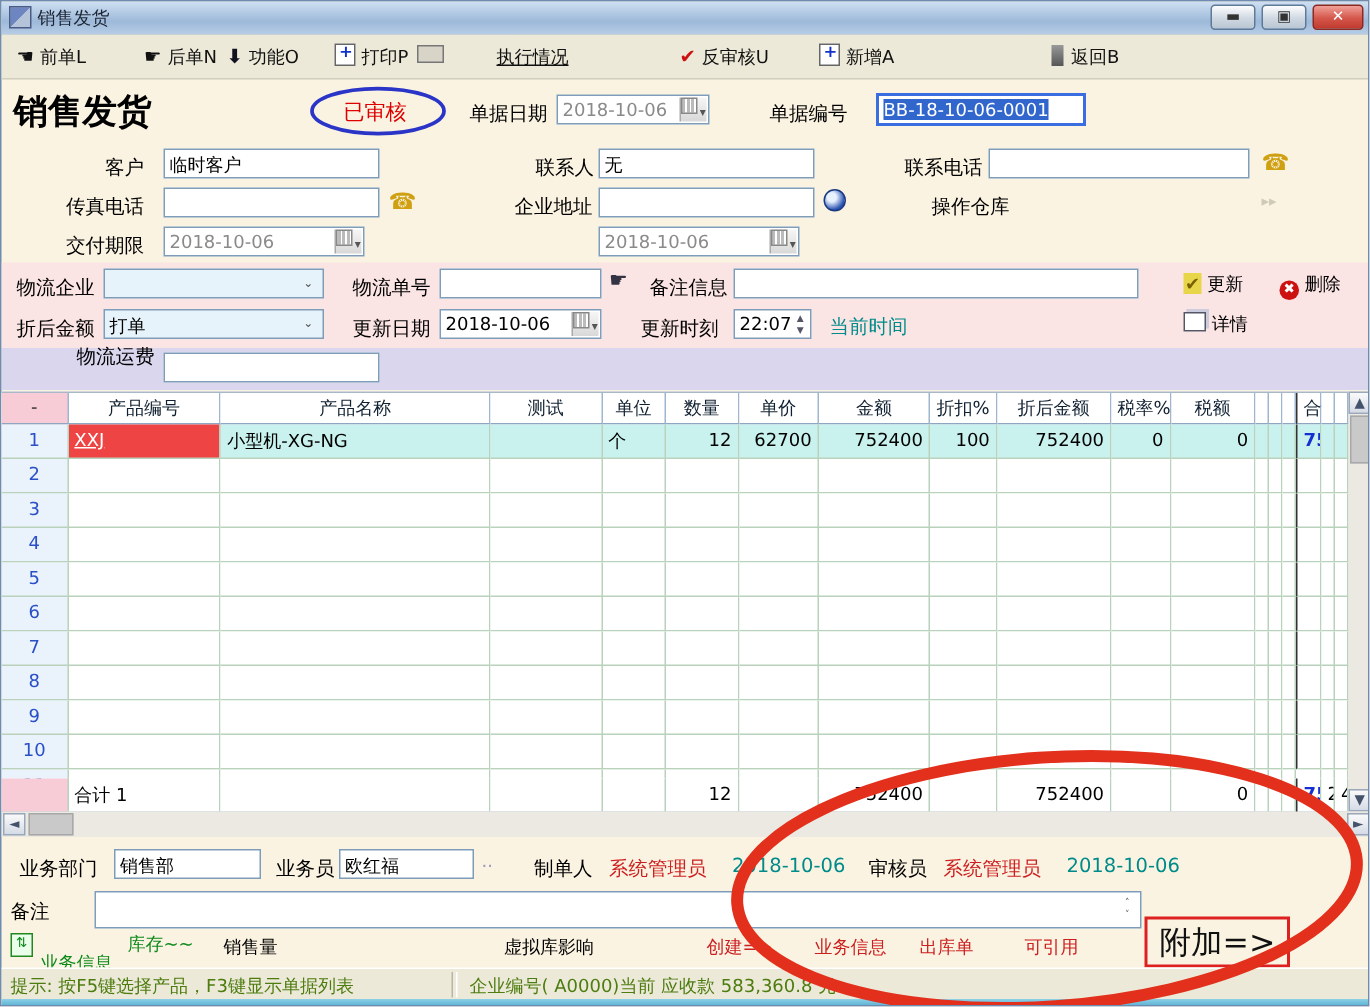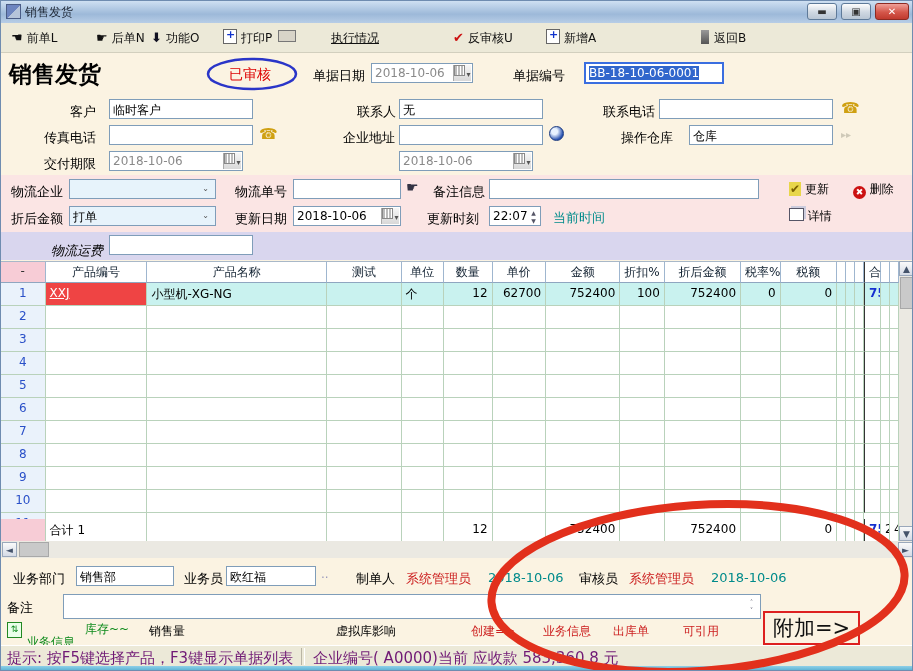--- a/index.html
+++ b/index.html
@@ -48,21 +48,21 @@
   #partial-row{overflow:hidden;height:6px;}
   
   .sb{background:#ebe9e2;}
   .sb-btn{position:absolute;background:linear-gradient(#fafafa,#d5dbe6);border:1px solid #9aa8bb;font-size:9px;color:#44536b;text-align:center;box-sizing:border-box;}
   .sb-thumb{position:absolute;background:#c9c9c9;border:1px solid #a8a8a8;box-sizing:border-box;}
   
   .link-red{color:#cc2020;font-size:12px;}
   .link-green{color:#0c8a1a;font-size:12px;}
   #append-box{border:2px solid #dd2020;font-size:21px;color:#111;padding:1px 8px;background:transparent;}
   
-  #statusbar{left:0;top:644px;width:913px;height:21px;background:#ece9d8;border-top:1px solid #fff;font-size:15px;color:#701a75;}
+  #statusbar{left:0;top:644px;width:913px;height:21px;background:#ece9d8;border-top:1px solid #fff;font-size:12px;color:#4d7c0f;}
   .sb-divider{position:absolute;top:2px;width:2px;height:17px;border-left:1px solid #b9b5a4;border-right:1px solid #fff;}
   #bottomstrip{left:0;top:665px;width:913px;height:6px;background:linear-gradient(#8ed0e8,#4aa8cc);}
   .phone-ico{color:#cfa012;font-size:15px;}
   .globe-ico{display:inline-block;width:13px;height:13px;border-radius:50%;background:radial-gradient(circle at 35% 35%,#e8f2ff 25%,#2a52b0 70%);border:1px solid #1a3a80;}
   .overlay{position:absolute;left:0;top:0;pointer-events:none;}
   .spin{display:inline-block;width:13px;font-size:6px;color:#556;line-height:8px;text-align:center;vertical-align:middle;}
 </style>
 </head>
 <body>
 
@@ -101,21 +101,20 @@
   <div class="abs inp" style="left:658px;top:98px;width:174px;"></div>
   <div class="abs phone-ico" style="left:840px;top:98px;">☎</div>
 
   <div class="abs lbl" style="left:35px;top:128px;width:60px;">传真电话</div>
   <div class="abs inp" style="left:108px;top:124px;width:144px;"></div>
   <div class="abs phone-ico" style="left:258px;top:124px;">☎</div>
   <div class="abs lbl" style="left:330px;top:128px;width:64px;">企业地址</div>
   <div class="abs inp" style="left:398px;top:124px;width:144px;"></div>
   <div class="abs globe-ico" style="left:548px;top:125px;"></div>
   <div class="abs lbl" style="left:608px;top:128px;width:64px;">操作仓库</div>
-  <div class="abs inp" style="left:688px;top:124px;width:144px;">仓库</div>
   <div class="abs" style="left:840px;top:128px;color:#cfc9b8;font-size:10px;">▸▸</div>
 
   <div class="abs lbl" style="left:35px;top:154px;width:60px;">交付期限</div>
   <div class="abs inp" style="left:108px;top:150px;width:134px;"><span class="disabled-txt">2018-10-06</span><span class="combo-btn"><span class="cal"></span>▾</span></div>
   <div class="abs lbl" style="left:325px;top:163px;width:64px;margin-top:19px;">结算期限</div>
   <div class="abs inp" style="left:398px;top:150px;width:134px;"><span class="disabled-txt">2018-10-06</span><span class="combo-btn"><span class="cal"></span>▾</span></div>
 
   <div class="abs" id="logistics"></div>
   <div class="abs lbl" style="left:2px;top:182px;width:60px;">物流企业</div>
   <div class="abs inp sel" style="left:68px;top:178px;width:147px;"><span></span><span class="combo-btn" style="background:#e7f3fb;border:none;">⌄</span></div>
@@ -130,21 +129,21 @@
   <div class="abs lbl" style="left:2px;top:209px;width:60px;">折后金额</div>
   <div class="abs inp sel" style="left:68px;top:205px;width:147px;"><span>打单</span><span class="combo-btn" style="background:#e7f3fb;border:none;">⌄</span></div>
   <div class="abs lbl" style="left:226px;top:209px;width:60px;">更新日期</div>
   <div class="abs inp" style="left:292px;top:205px;width:108px;"><span>2018-10-06</span><span class="combo-btn"><span class="cal"></span>▾</span></div>
   <div class="abs lbl" style="left:414px;top:209px;width:64px;">更新时刻</div>
   <div class="abs inp" style="left:488px;top:205px;width:52px;"><span>22:07</span><span class="spin" style="position:absolute;right:0;top:2px;">▲<br>▼</span></div>
   <div class="abs teal" style="left:552px;top:208px;font-size:13px;">当前时间</div>
   <div class="abs" style="left:788px;top:207px;font-size:12px;"><span style="display:inline-block;width:13px;height:11px;background:#fff;border:1px solid #556;box-shadow:2px -2px 0 #ccd;vertical-align:-1px;"></span> <span>详情</span></div>
 
   <div class="abs" id="freight-band"></div>
-  <div class="abs lbl" style="left:42px;top:241px;width:60px;font-style:italic;">物流运费</div>
+  <div class="abs lbl" style="left:42px;top:228px;width:60px;">物流运费</div>
   <div class="abs inp" style="left:108px;top:234px;width:144px;"></div>
 
   <div class="abs" id="grid">
       <div class="trow thead">
         <div class="tc rn" style="width:45px">-</div>
         <div class="tc" style="width:103px">产品编号</div>
         <div class="tc" style="width:182px">产品名称</div>
         <div class="tc" style="width:75px">测试</div>
         <div class="tc" style="width:43px">单位</div>
         <div class="tc" style="width:49px">数量</div>

